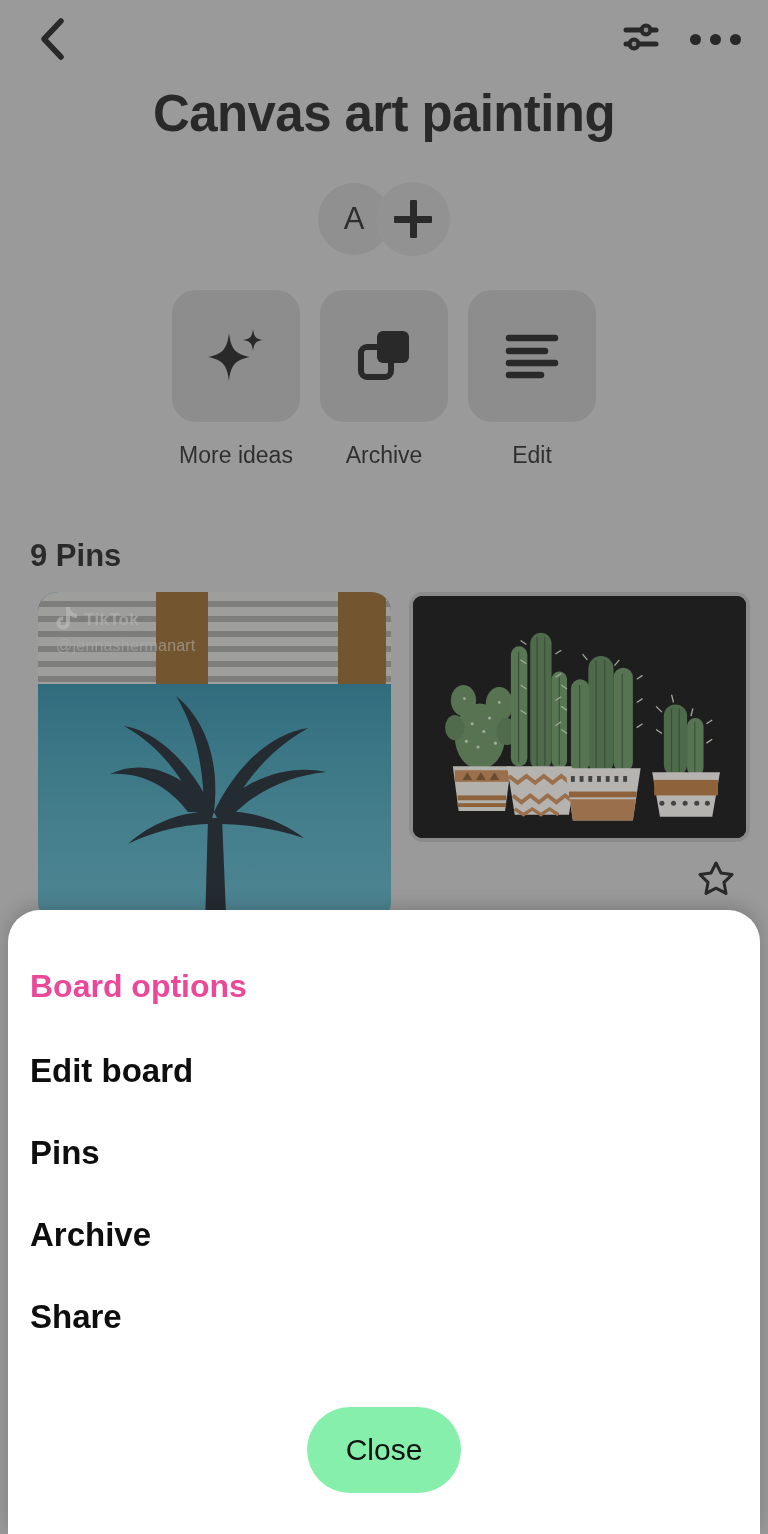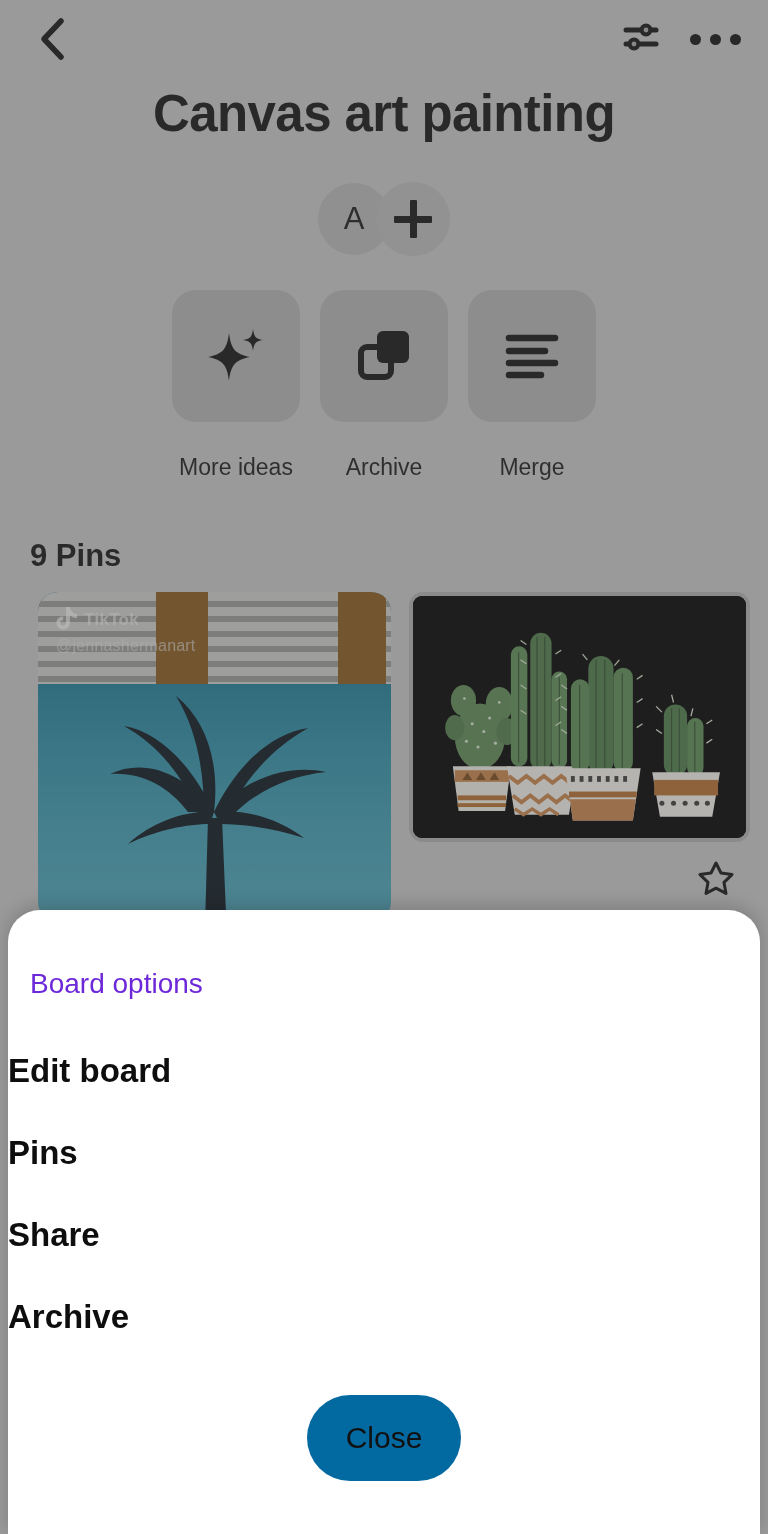--- a/index.html
+++ b/index.html
@@ -73,21 +73,21 @@
   #actions{
     position:absolute; top:290px; left:0; right:0;
     display:flex; justify-content:center; gap:20px;
   }
   .action{width:128px;display:flex;flex-direction:column;align-items:center;}
   .action-tile{
     width:128px;height:132px;border-radius:24px;background:#b4b4b4;
     display:flex;align-items:center;justify-content:center;
   }
   .action-label{
-    margin-top:32px;font-size:23px;color:#1b1b1b;font-weight:500;white-space:nowrap;
+    margin-top:20px;font-size:23px;color:#1b1b1b;font-weight:500;white-space:nowrap;
   }
 
   
   #pins-count{
     position:absolute; top:538px; left:30px;
     font-size:31px;font-weight:bold;color:#141414;
   }
   #pins-grid{
     position:absolute; top:592px; left:18px; right:18px;
     display:flex; gap:18px;padding-left:20px;
@@ -136,39 +136,41 @@
   
   #sheet{
     position:absolute; left:8px; right:8px; top:910px; bottom:0;
     background:#fff;
     border-radius:32px 32px 0 0;
     z-index:20;
     box-shadow:0 -4px 18px rgba(0,0,0,.18);
   }
   #sheet-title{
     position:absolute; top:58px; left:22px;
-    font-size:28px; color:#6d28d9; font-weight:400;
+    font-size:32px; color:#ec4899; font-weight:700;
   }
   #menu{
     position:absolute; top:120px; left:0; right:0;
   }
   .menu-item{
     height:82px; display:flex; align-items:center;
+    padding-left:22px;
     font-size:33px; font-weight:bold; color:#0e0e0e;
   }
   #close-wrap{
     position:absolute; left:0; right:0; top:485px;
     display:flex; justify-content:center;
   }
   #close-btn{
     min-width:154px; height:86px; padding:0 34px;
-    border-radius:44px; background:#0369a1;
+    border-radius:44px; background:#86efac;
     display:flex;align-items:center;justify-content:center;
     font-size:30px;color:#111; font-weight:400; border:none;
     font-family:"Liberation Sans", sans-serif;
+    margin-top:12px;
   }
 </style>
 </head>
 <body>
 
 <div id="app">
 
   <div id="board">
 
     <div id="topbar">
@@ -243,21 +245,21 @@
         <div class="action-tile">
           <span>
             <svg width="62" height="62" viewBox="0 0 62 62">
               <line x1="8" y1="15" x2="54" y2="15" stroke="#121212" stroke-width="6.5" stroke-linecap="round"></line>
               <line x1="8" y1="28" x2="44" y2="28" stroke="#121212" stroke-width="6.5" stroke-linecap="round"></line>
               <line x1="8" y1="40" x2="54" y2="40" stroke="#121212" stroke-width="6.5" stroke-linecap="round"></line>
               <line x1="8" y1="52" x2="40" y2="52" stroke="#121212" stroke-width="6.5" stroke-linecap="round"></line>
             </svg>
           </span>
         </div>
-        <div class="action-label">Merge</div>
+        <div class="action-label">Edit</div>
       </div>
 
     </div>
 
     <div id="pins-count">9 Pins</div>
 
     <div id="pins-grid">
 
       <div class="pin" id="pin-palm">
         <div class="palm-art">
@@ -430,24 +432,24 @@
     <div id="sheet-title">Board options</div>
 
     <div id="menu">
       <div class="menu-item">
         <span>Edit board</span>
       </div>
       <div class="menu-item">
         <span>Pins</span>
       </div>
       <div class="menu-item">
+        <span>Archive</span>
+      </div>
+      <div class="menu-item">
         <span>Share</span>
-      </div>
-      <div class="menu-item">
-        <span>Archive</span>
       </div>
     </div>
 
     <div id="close-wrap">
       <button id="close-btn">Close</button>
     </div>
 
   </div>
 
 </div>

